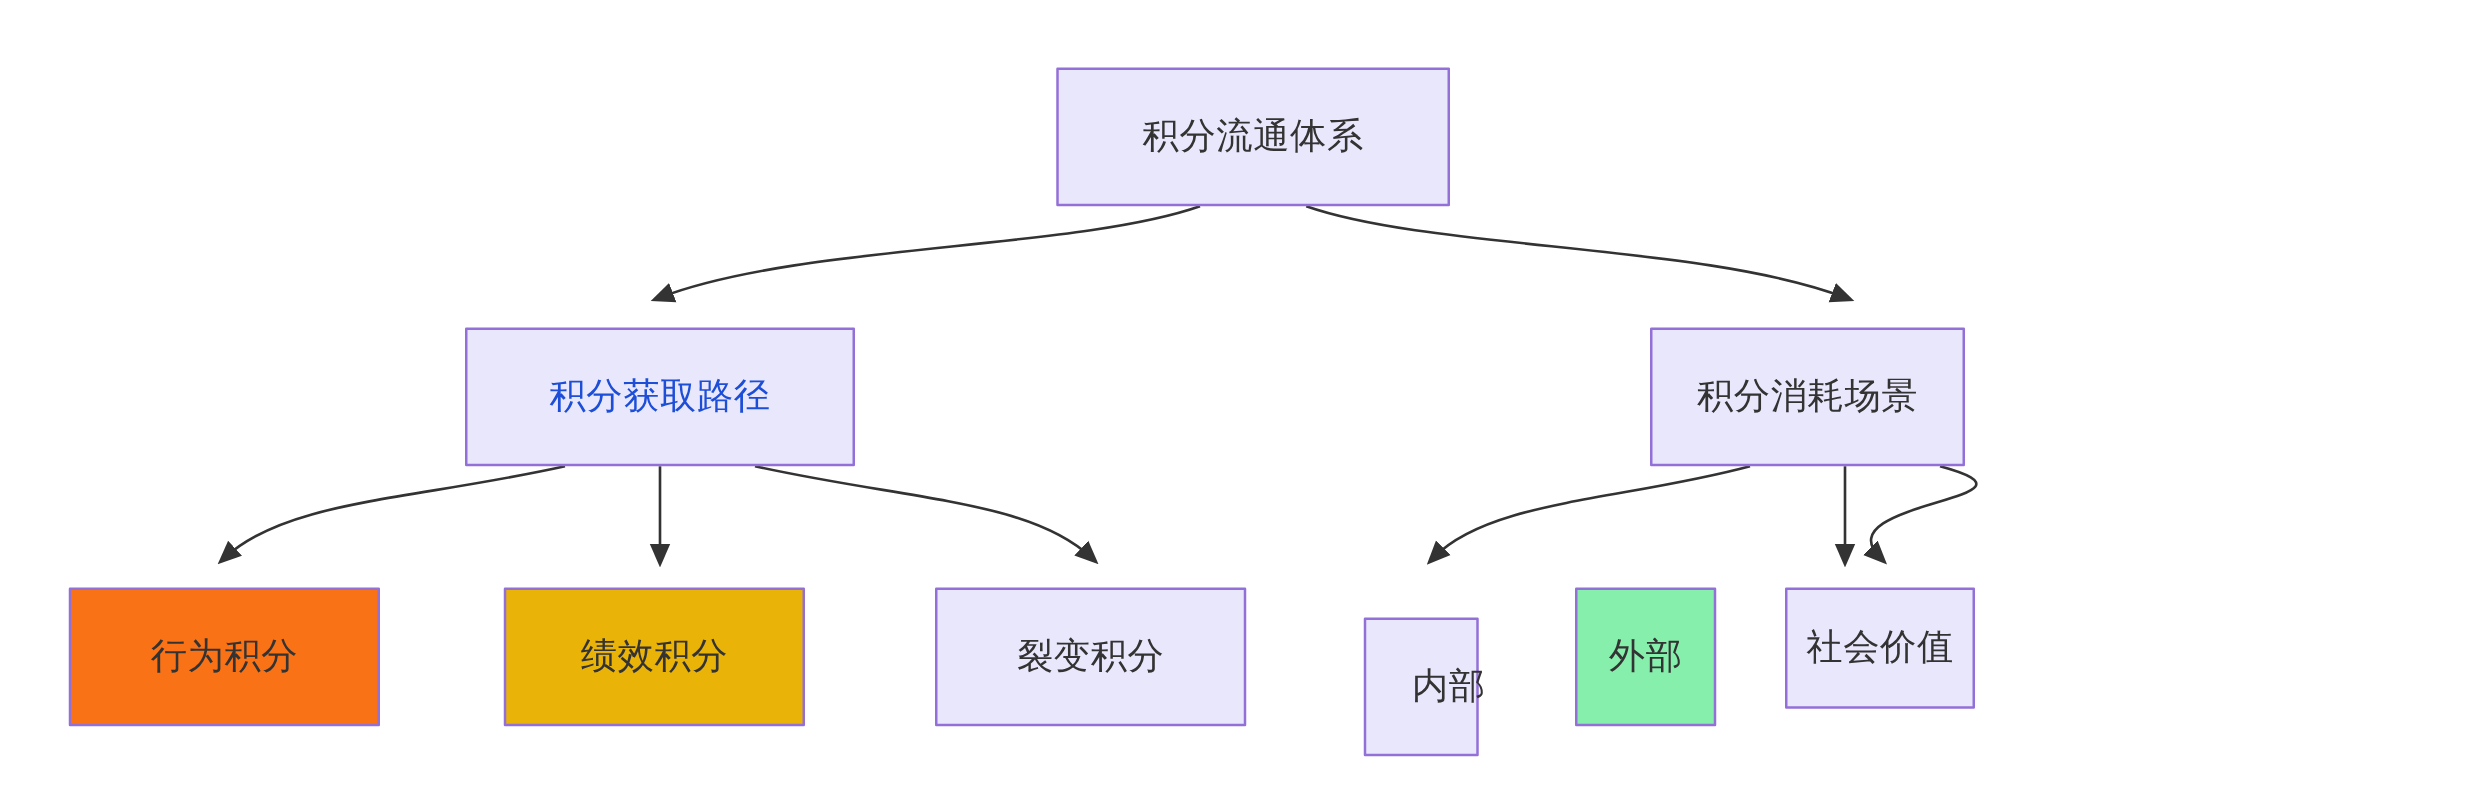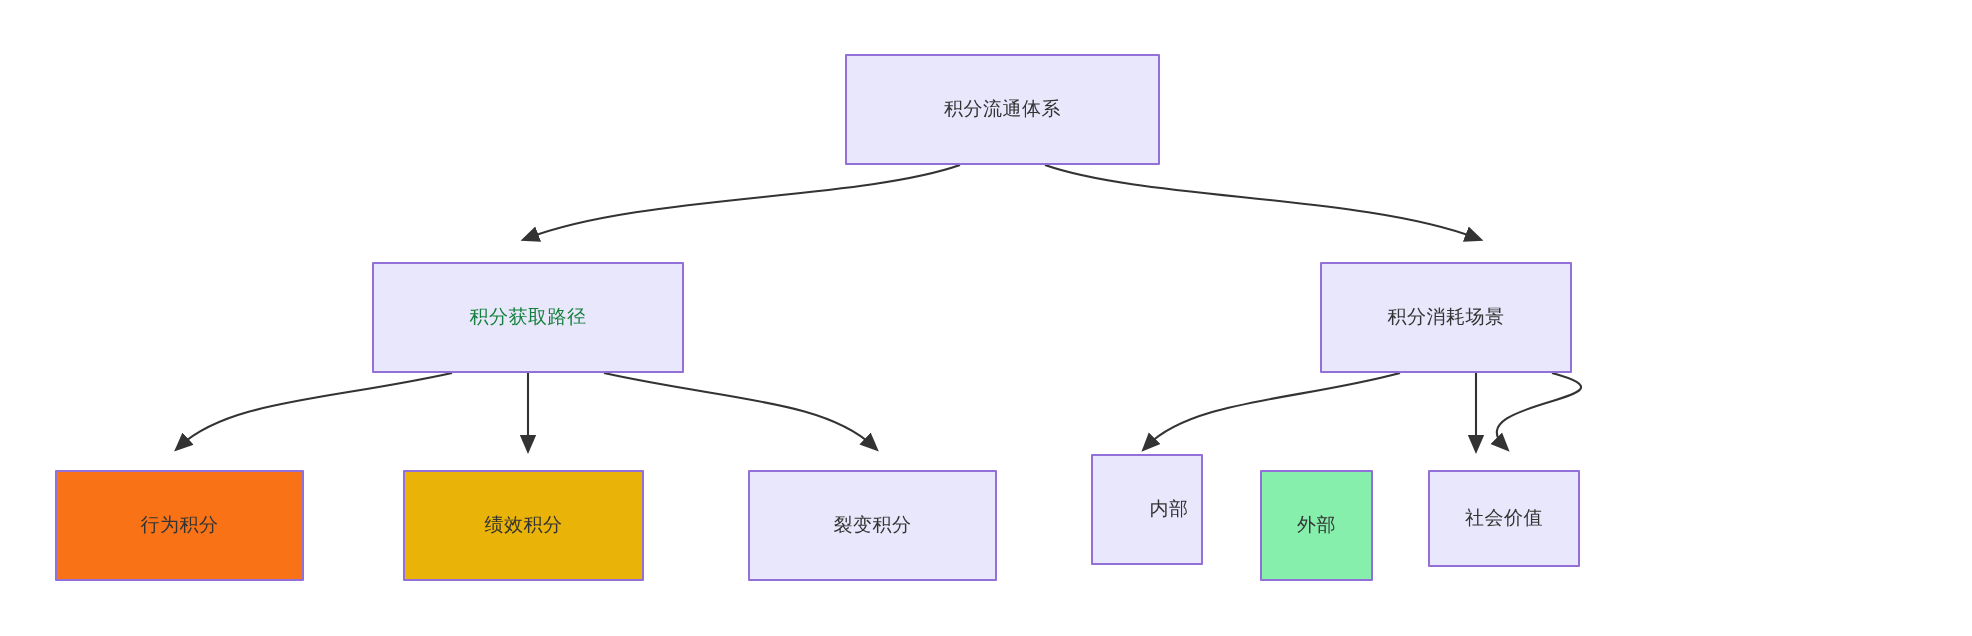--- a/index.html
+++ b/index.html
@@ -32,21 +32,21 @@
     background: #e9e7fb;
     border: 2px solid #9370d8;
     border-radius: 1px;
     display: flex;
     align-items: center;
     justify-content: center;
     z-index: 2;
   }
   .flow-node .node-label {
     font-family: "Liberation Sans", "DejaVu Sans", sans-serif;
-    font-size: 19px;
+    font-size: 29px;
     line-height: 1.2;
     color: #333333;
     white-space: nowrap;
     letter-spacing: 0.5px;
   }
 </style>
 </head>
 <body>
 
 <div id="diagram-root">
@@ -67,35 +67,35 @@
         <path d="M 1476 373 L 1476 446"></path>
         <path d="M 1552 373 C 1652 400, 1458 400, 1504 446"></path>
       </g>
   </svg>
 
   <div id="nodes-group">
       <div class="flow-node" style="left: 845px; top: 54px; width: 315px; height: 111px; background: rgb(233, 231, 251); border-color: rgb(147, 112, 216);">
         <span class="node-label" style="color: rgb(51, 51, 51);">积分流通体系</span>
       </div>
       <div class="flow-node" style="left: 372px; top: 262px; width: 312px; height: 111px; background: rgb(233, 231, 251); border-color: rgb(147, 112, 216);">
-        <span class="node-label" style="color: #15803d;">积分获取路径</span>
+        <span class="node-label" style="color: #1d4ed8;">积分获取路径</span>
       </div>
       <div class="flow-node" style="left: 1320px; top: 262px; width: 252px; height: 111px; background: rgb(233, 231, 251); border-color: rgb(147, 112, 216);">
         <span class="node-label" style="color: rgb(51, 51, 51);">积分消耗场景</span>
       </div>
       <div class="flow-node" style="left: 55px; top: 470px; width: 249px; height: 111px; background: #f97316; border-color: rgb(147, 112, 216);">
         <span class="node-label" style="color: rgb(51, 51, 51);">行为积分</span>
       </div>
       <div class="flow-node" style="left: 403px; top: 470px; width: 241px; height: 111px; background: #eab308; border-color: rgb(147, 112, 216);">
         <span class="node-label" style="color: rgb(51, 51, 51);">绩效积分</span>
       </div>
       <div class="flow-node" style="left: 748px; top: 470px; width: 249px; height: 111px; background: rgb(233, 231, 251); border-color: rgb(147, 112, 216); align-items: center;">
         <span class="node-label" style="color: rgb(51, 51, 51);">裂变积分</span>
       </div>
-      <div class="flow-node" style="left: 1091px; top: 454px; width: 112px; height: 111px; background: rgb(233, 231, 251); border-color: rgb(147, 112, 216); padding-left: 44px;">
+      <div class="flow-node" style="left: 1091px; top: 494px; width: 92px; height: 111px; background: rgb(233, 231, 251); border-color: rgb(147, 112, 216); padding-left: 44px;">
         <span class="node-label" style="color: rgb(51, 51, 51);">内部</span>
       </div>
       <div class="flow-node" style="left: 1260px; top: 470px; width: 113px; height: 111px; background: #86efac; border-color: rgb(147, 112, 216);">
         <span class="node-label" style="color: rgb(51, 51, 51);">外部</span>
       </div>
       <div class="flow-node" style="left: 1428px; top: 470px; width: 152px; height: 97px; background: rgb(233, 231, 251); border-color: rgb(147, 112, 216);">
         <span class="node-label" style="color: rgb(51, 51, 51);">社会价值</span>
       </div>
     </div>
 

